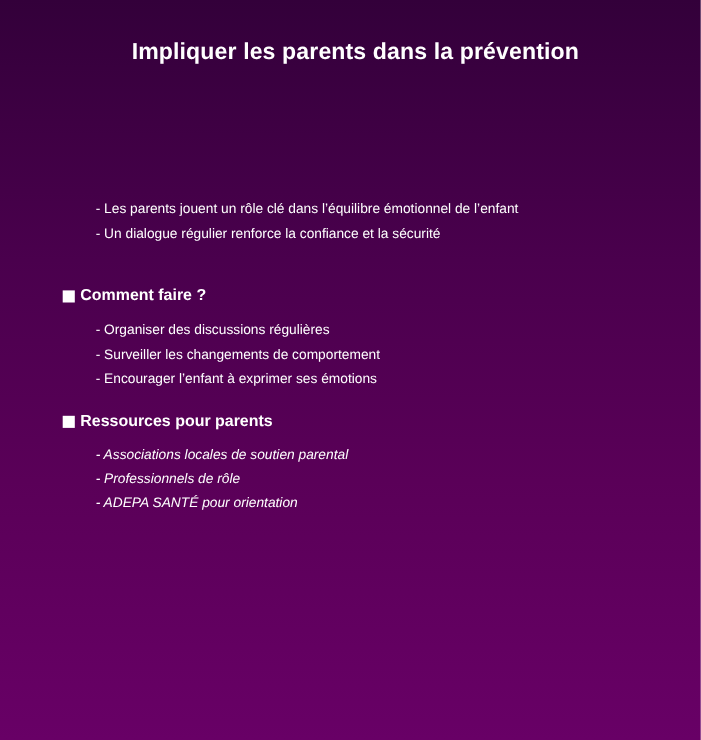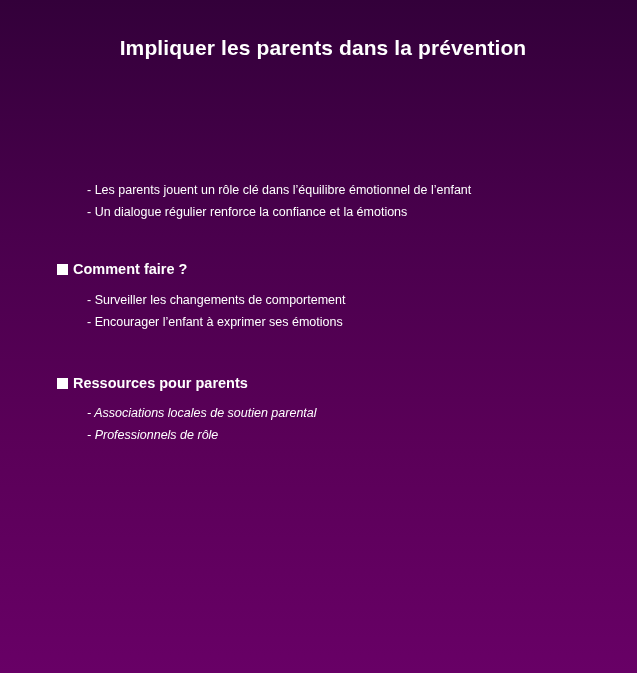--- a/index.html
+++ b/index.html
@@ -63,38 +63,40 @@
   </style>
 </head>
 <body>
 
 <div>
   <div class="slide-title">Impliquer les parents dans la prévention</div>
 
   <div class="section" id="sec0">
     <div class="items">
       <div class="item">- Les parents jouent un rôle clé dans l’équilibre émotionnel de l’enfant</div>
-      <div class="item">- Un dialogue régulier renforce la confiance et la émotions</div>
+      <div class="item">- Un dialogue régulier renforce la confiance et la sécurité</div>
     </div>
   </div>
 
   <div class="section" id="sec1">
     <div class="section-heading">
       <span class="bullet-square"></span>
       <span>Comment faire ?</span>
     </div>
     <div class="items">
+      <div class="item">- Organiser des discussions régulières</div>
       <div class="item">- Surveiller les changements de comportement</div>
       <div class="item">- Encourager l’enfant à exprimer ses émotions</div>
     </div>
   </div>
 
   <div class="section" id="sec2">
     <div class="section-heading">
       <span class="bullet-square"></span>
       <span>Ressources pour parents</span>
     </div>
     <div class="items">
       <div class="item">- Associations locales de soutien parental</div>
       <div class="item">- Professionnels de rôle</div>
+      <div class="item">- ADEPA SANTÉ pour orientation</div>
     </div>
   </div>
 </div>
 
 </body></html>

